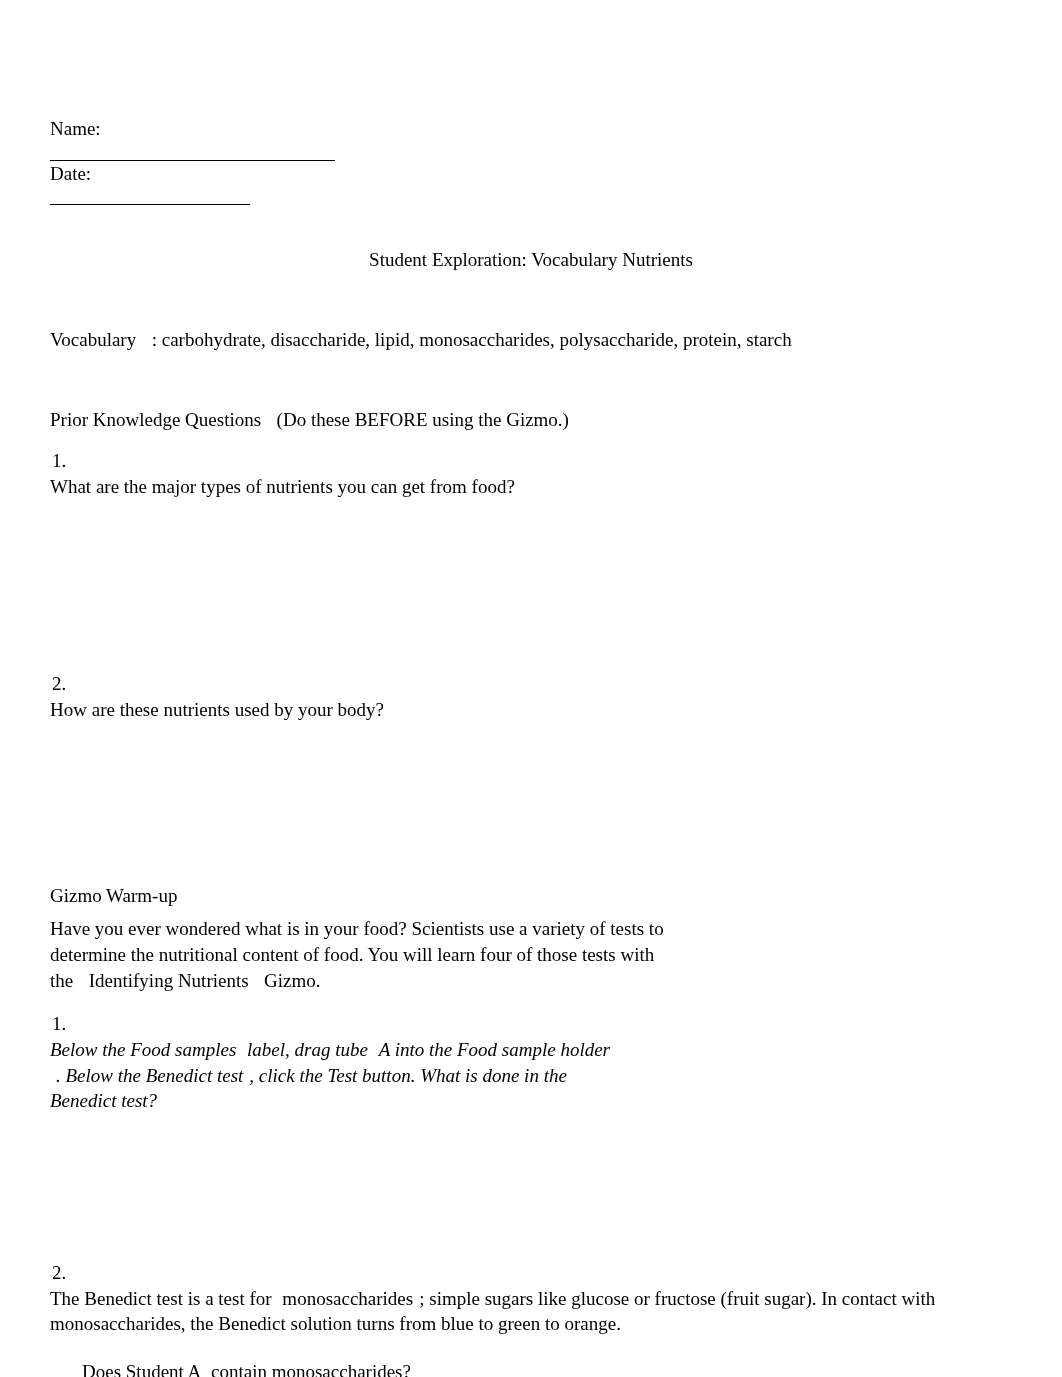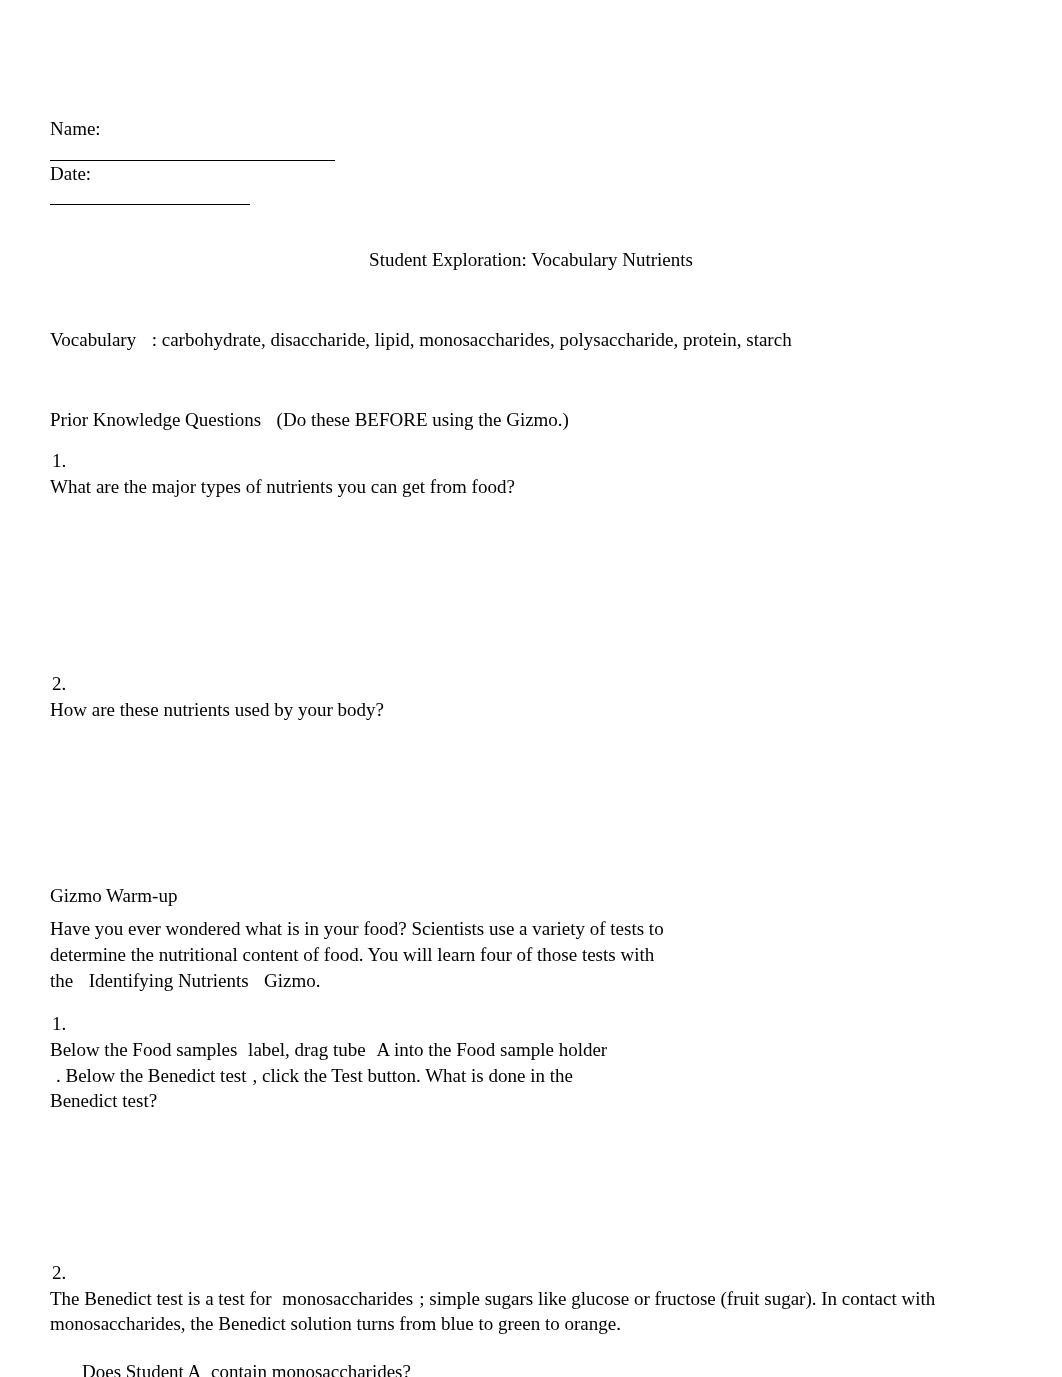--- a/index.html
+++ b/index.html
@@ -69,20 +69,21 @@
     .warmup-heading { margin-bottom: 8px; }
     .warmup-para {
       max-width: 620px;
       margin-bottom: 18px;
     }
     .warmup-q1 {
       margin-bottom: 146px;
     }
     .warmup-q1 .qtext {
       max-width: 560px;
+      font-style: italic;
     }
     .warmup-q2 { margin-bottom: 22px; }
     .indented-follow {
       padding-left: 32px;
     }
     .spacing-gap { display:inline-block; width:6px; }
   </style>
 </head>
 <body>
 

